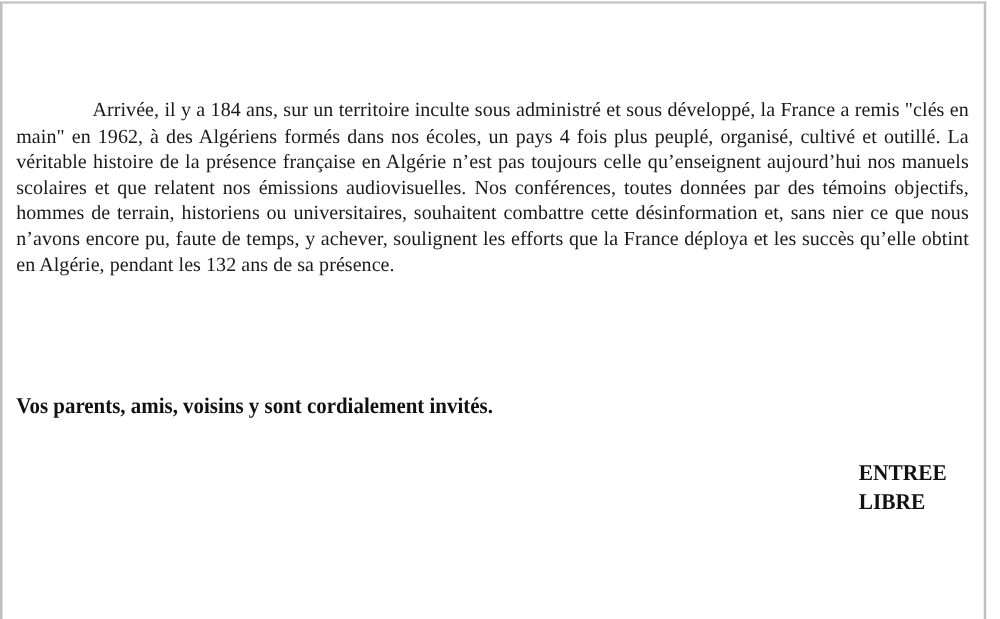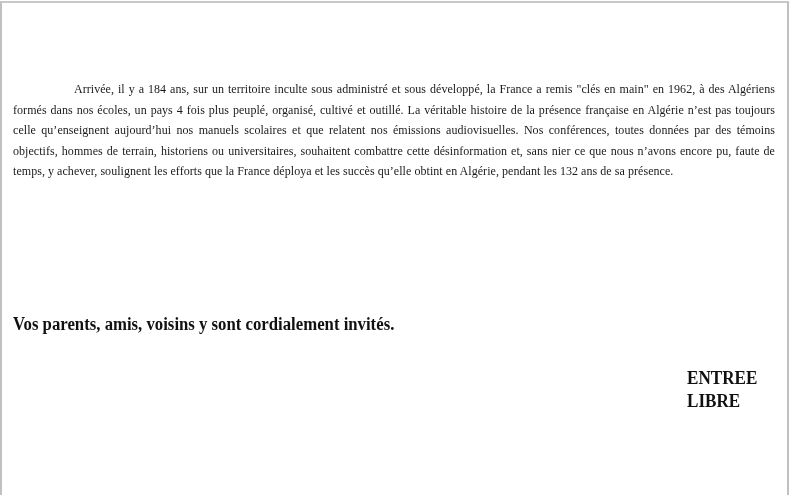--- a/index.html
+++ b/index.html
@@ -22,21 +22,21 @@
       background: #ffffff;
       box-sizing: border-box;
     }
     .body-para {
       position: absolute;
       left: 11px;
       top: 76px;
       width: 762px;
       margin: 0;
       font-family: "Liberation Serif", "DejaVu Serif", serif;
-      font-size: 12px;
+      font-size: 16px;
       line-height: 20.6px;
       color: #1a1a1a;
       text-align: justify;
       text-indent: 61px;
       letter-spacing: 0.05px;
     }
     .invite {
       position: absolute;
       left: 11px;
       top: 309px;

